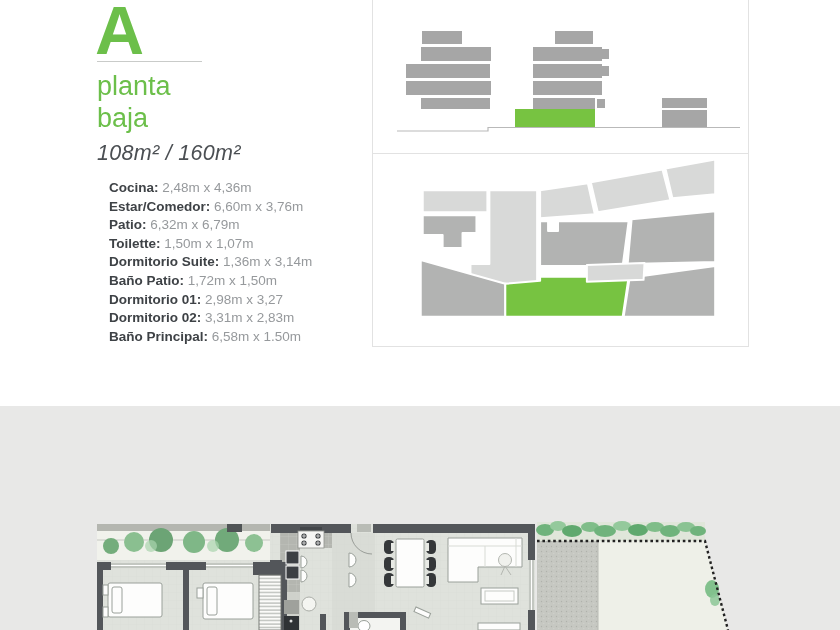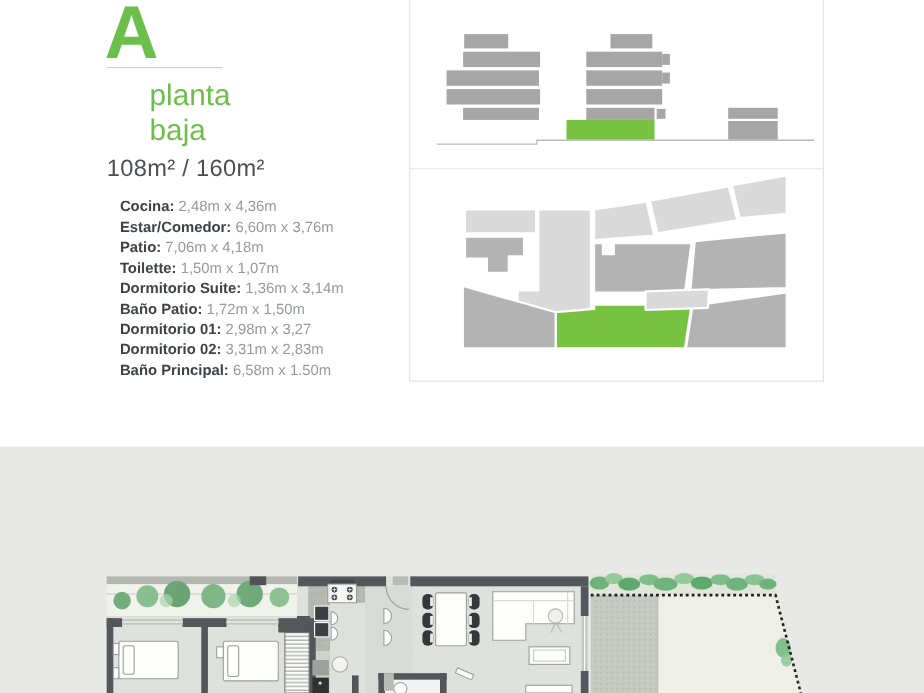--- a/index.html
+++ b/index.html
@@ -3,22 +3,22 @@
 <meta charset="utf-8">
 <style>
   html,body{margin:0;padding:0;background:#fff;}
   .page{position:relative;width:840px;height:630px;overflow:hidden;background:#ffffff;
         font-family:"Liberation Sans", sans-serif;}
   
   .info{position:absolute;left:95px;top:0;width:275px;}
   .unit-letter{position:absolute;left:0;top:-4px;font-size:68px;font-weight:bold;
                line-height:1;color:#6cbf4a;letter-spacing:1px;}
   .divider{position:absolute;left:2px;top:61px;width:105px;height:1px;background:#c9cbc9;}
-  .floor-name{position:absolute;left:2px;top:70px;font-size:27px;line-height:32px;color:#6cbf4a;margin-left:39px;}
-  .area{position:absolute;left:2px;top:141px;font-size:21.5px;color:#4b4f53;letter-spacing:.3px;}
+  .floor-name{position:absolute;left:2px;top:70px;font-size:27px;line-height:32px;color:#6cbf4a;}
+  .area{position:absolute;left:2px;top:141px;font-size:21.5px;color:#4b4f53;letter-spacing:.3px;font-style:italic;}
   .room-list{position:absolute;left:14px;top:179px;font-size:13.5px;line-height:18.6px;white-space:nowrap;}
   .room-label{font-weight:bold;color:#3e4246;}
   .room-value{color:#96999c;}
   
   .diagram-col{position:absolute;left:372px;top:0;width:377px;}
   .dbox{box-sizing:border-box;background:#fff;border:1px solid #e2e2e2;border-top:none;}
   .dbox svg{display:block;width:100%;height:100%;}
   .box1{height:154px;}
   .box2{height:193px;border-top:none;}
   .bar{fill:#a6a6a6;}
@@ -42,21 +42,21 @@
     <div class="unit-letter" style="color: rgb(108, 191, 74);">A</div>
     <div class="divider"></div>
     <div class="floor-name" style="color: rgb(108, 191, 74);">
       <div>planta</div>
       <div>baja</div>
     </div>
     <div class="area">108m² / 160m²</div>
     <div class="room-list">
         <div class="room-row"><span class="room-label">Cocina: </span><span class="room-value">2,48m x 4,36m</span></div>
         <div class="room-row"><span class="room-label">Estar/Comedor: </span><span class="room-value">6,60m x 3,76m</span></div>
-        <div class="room-row"><span class="room-label">Patio: </span><span class="room-value">7,06m x 4,18m</span></div>
+        <div class="room-row"><span class="room-label">Patio: </span><span class="room-value">6,32m x 6,79m</span></div>
         <div class="room-row"><span class="room-label">Toilette: </span><span class="room-value">1,50m x 1,07m</span></div>
         <div class="room-row"><span class="room-label">Dormitorio Suite: </span><span class="room-value">1,36m x 3,14m</span></div>
         <div class="room-row"><span class="room-label">Baño Patio: </span><span class="room-value">1,72m x 1,50m</span></div>
         <div class="room-row"><span class="room-label">Dormitorio 01: </span><span class="room-value">2,98m x 3,27</span></div>
         <div class="room-row"><span class="room-label">Dormitorio 02: </span><span class="room-value">3,31m x 2,83m</span></div>
         <div class="room-row"><span class="room-label">Baño Principal: </span><span class="room-value">6,58m x 1.50m</span></div>
       </div>
   </section>
 
   <aside class="diagram-col">

